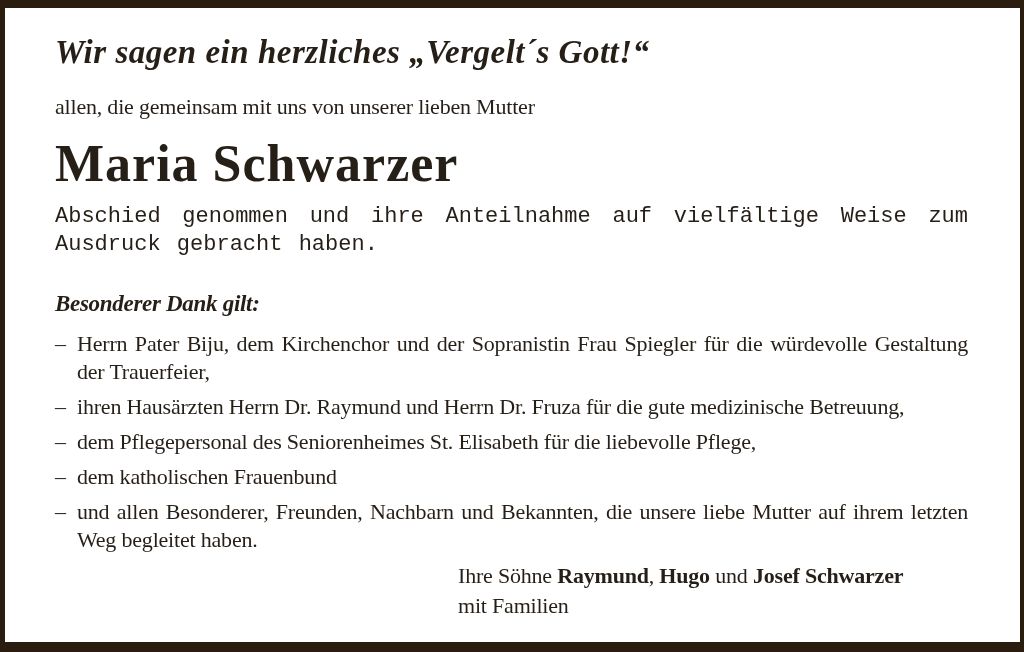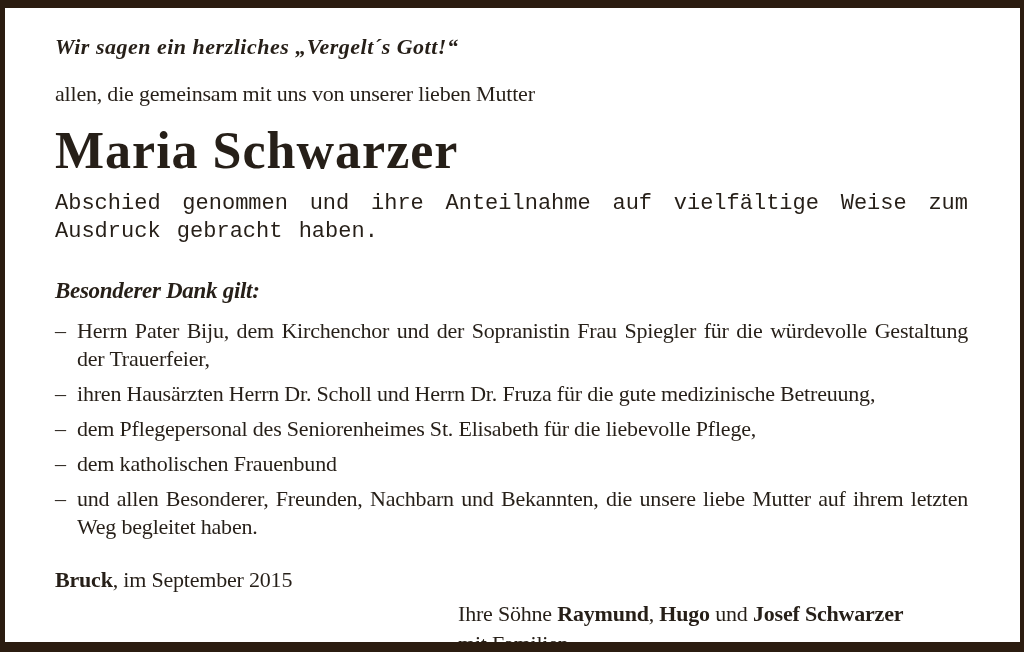--- a/index.html
+++ b/index.html
@@ -12,21 +12,21 @@
     border-color: #2b1c10;
     border-width: 8px 4px 10px 5px;
     font-family: "Liberation Serif", serif;
     color: #261f18;
     overflow: hidden;
   }
   .content {
     padding: 18px 52px 0 50px;
   }
   .headline {
-    font-size: 22px;
+    font-size: 33px;
     font-weight: bold;
     font-style: italic;
     letter-spacing: 0.5px;
     margin: 8px 0 0 0;
     line-height: 1.15;
   }
   .intro {
     font-size: 22px;
     margin-top: 22px;
     letter-spacing: -0.2px;
@@ -96,26 +96,25 @@
   <div class="intro">allen, die gemeinsam mit uns von unserer lieben Mutter</div>
 
   <div class="deceased-name">Maria Schwarzer</div>
 
   <div class="body-par">Abschied genommen und ihre Anteilnahme auf vielfältige Weise zum Ausdruck gebracht haben.</div>
 
   <div class="thanks-heading">Besonderer Dank gilt:</div>
 
   <div class="thanks-list">
     <div class="thanks-item"><span class="dash">–</span><span>Herrn Pater Biju, dem Kirchenchor und der Sopranistin Frau Spiegler für die würdevolle Gestaltung der Trauerfeier,</span></div>
-    <div class="thanks-item"><span class="dash">–</span><span>ihren Hausärzten Herrn Dr. Scholl und Herrn Dr. Fruza für die gute medizinische Betreuung,</span></div>
+    <div class="thanks-item"><span class="dash">–</span><span>ihren Hausärzten Herrn Dr. Raymund und Herrn Dr. Fruza für die gute medizinische Betreuung,</span></div>
     <div class="thanks-item"><span class="dash">–</span><span>dem Pflegepersonal des Seniorenheimes St. Elisabeth für die liebevolle Pflege,</span></div>
     <div class="thanks-item"><span class="dash">–</span><span>dem katholischen Frauenbund</span></div>
     <div class="thanks-item"><span class="dash">–</span><span>und allen Besonderer, Freunden, Nachbarn und Bekannten, die unsere liebe Mutter auf ihrem letzten Weg begleitet haben.</span></div>
   </div>
 
-  <div class="place-line"><span class="bold">Bruck</span><span>, im September 2015</span></div>
 
   <div class="signature">
     <div><span>Ihre Söhne </span><span class="bold">Raymund</span><span>, </span><span class="bold">Hugo</span><span> und </span><span class="bold">Josef Schwarzer</span></div>
     <div>mit Familien</div>
   </div>
 
 </div>
 
 </body></html>

